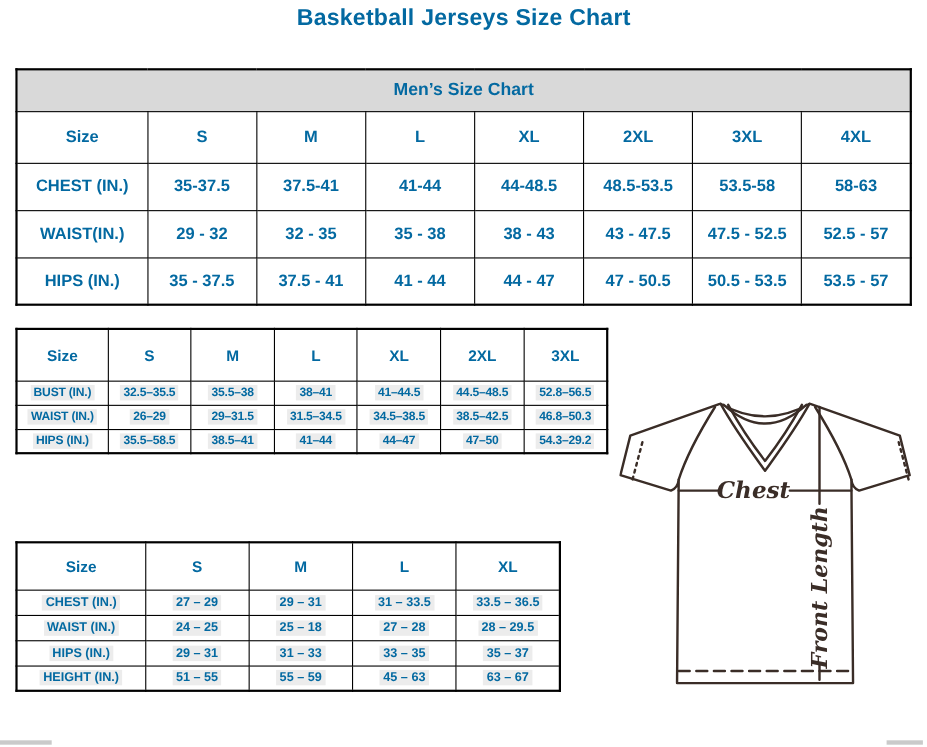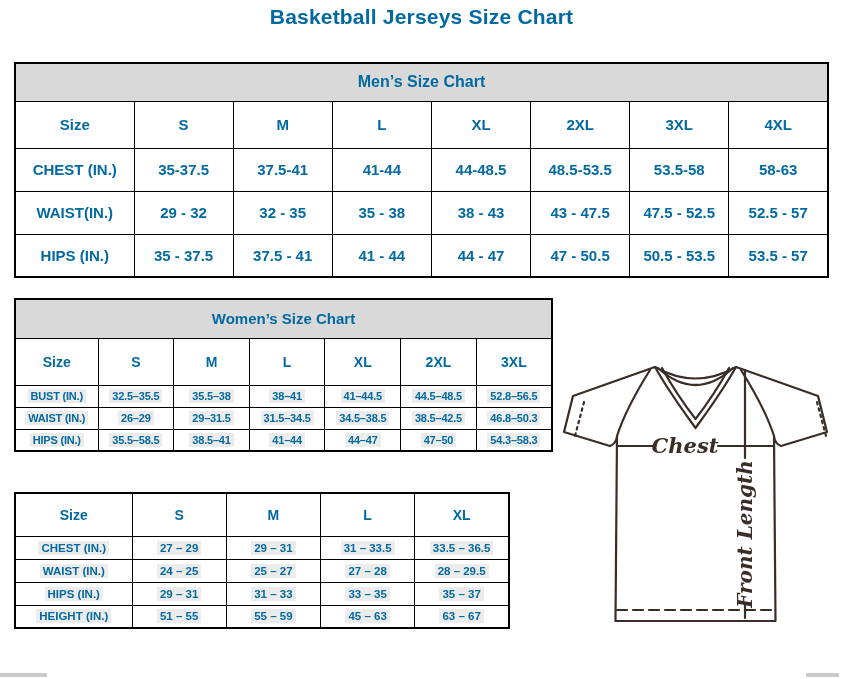--- a/index.html
+++ b/index.html
@@ -114,23 +114,20 @@
       </table>
   </div>
 
   <div class="tbl-wrap womens hl">
     <table>
       <colgroup>
           <col style="width:83px">
           <col span="6">
         </colgroup>
       <tbody>
-          <tr class="band">
-        <th colspan="7">Women’s Size Chart</th>
-      </tr>
       <tr class="cols">
             <th><span>Size</span></th>
             <th><span>S</span></th>
             <th><span>M</span></th>
             <th><span>L</span></th>
             <th><span>XL</span></th>
             <th><span>2XL</span></th>
             <th><span>3XL</span></th>
           </tr>
       <tr class="data">
@@ -151,21 +148,21 @@
             <td><span>38.5–42.5</span></td>
             <td><span>46.8–50.3</span></td>
           </tr>
       <tr class="data">
             <td><span>HIPS (IN.)</span></td>
             <td><span>35.5–58.5</span></td>
             <td><span>38.5–41</span></td>
             <td><span>41–44</span></td>
             <td><span>44–47</span></td>
             <td><span>47–50</span></td>
-            <td><span>54.3–58.3</span></td>
+            <td><span>54.3–29.2</span></td>
           </tr>
     </tbody>
       </table>
   </div>
 
   <div class="tbl-wrap youth hl">
     <table>
       <colgroup>
           <col style="width:117px">
           <col span="4">
@@ -181,21 +178,21 @@
       <tr class="data">
             <td><span>CHEST (IN.)</span></td>
             <td><span>27 – 29</span></td>
             <td><span>29 – 31</span></td>
             <td><span>31 – 33.5</span></td>
             <td><span>33.5 – 36.5</span></td>
           </tr>
       <tr class="data">
             <td><span>WAIST (IN.)</span></td>
             <td><span>24 – 25</span></td>
-            <td><span>25 – 27</span></td>
+            <td><span>25 – 18</span></td>
             <td><span>27 – 28</span></td>
             <td><span>28 – 29.5</span></td>
           </tr>
       <tr class="data">
             <td><span>HIPS (IN.)</span></td>
             <td><span>29 – 31</span></td>
             <td><span>31 – 33</span></td>
             <td><span>33 – 35</span></td>
             <td><span>35 – 37</span></td>
           </tr>

